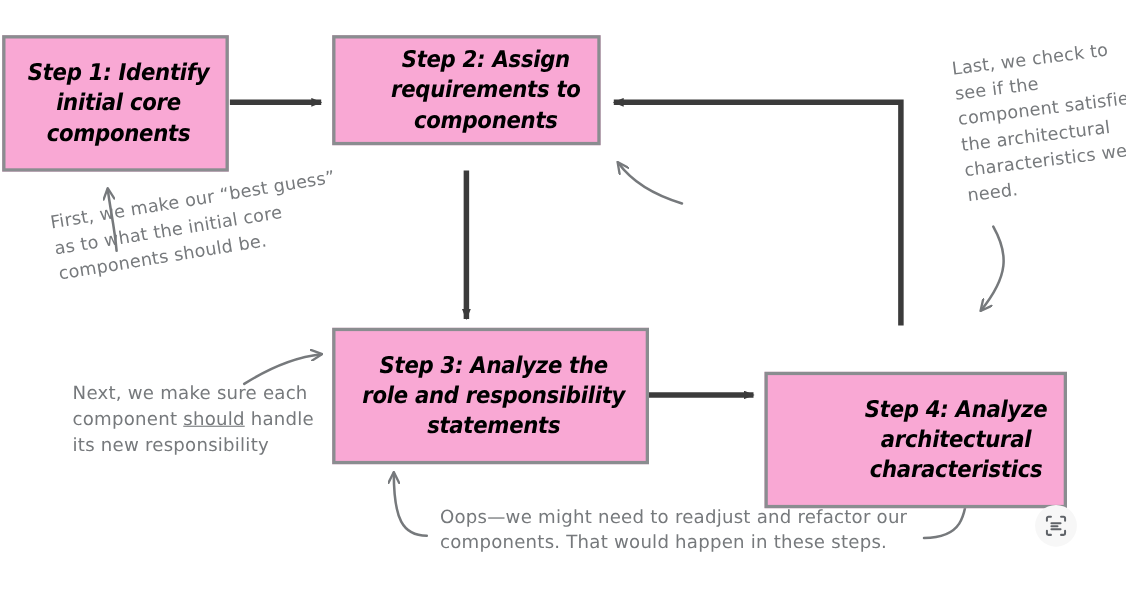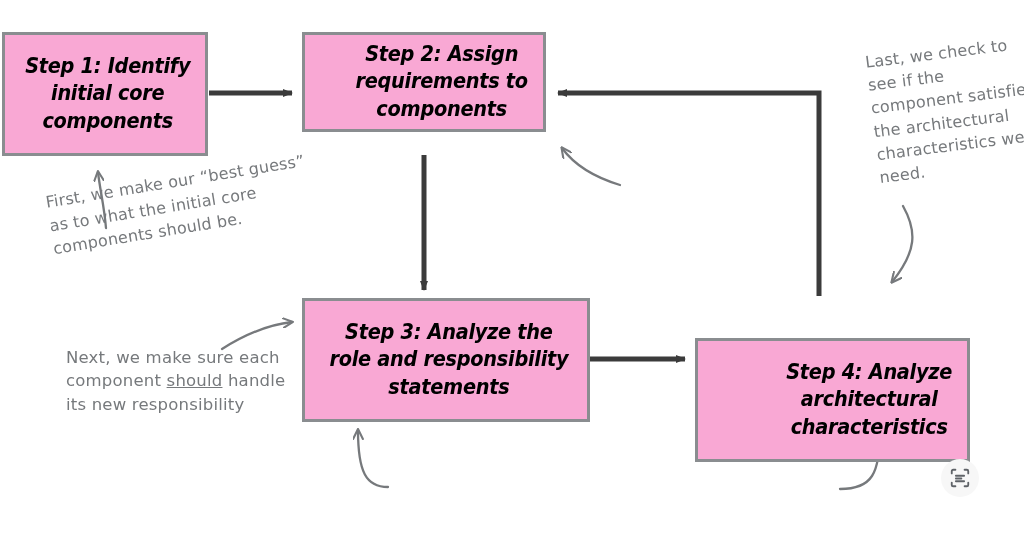--- a/index.html
+++ b/index.html
@@ -186,20 +186,21 @@
 characteristics</span>
   </div>
 
   <div class="note" id="note-first">First, we make our “best guess” as to what the initial core components should be.</div>
 
 
   <div class="note" id="note-last">Last, we check to see if the component satisfies the architectural characteristics we need.</div>
 
   <div class="note" id="note-next"><span>Next, we make sure each component </span><span class="note-underline">should</span><span> handle its new responsibility</span></div>
 
+  <div class="note" id="note-oops">Oops—we might need to readjust and refactor our components. That would happen in these steps.</div>
 
   <div id="scan-icon">
     <svg width="22" height="22" viewBox="0 0 24 24" xmlns="http://www.w3.org/2000/svg">
       <g fill="none" stroke="#5f6368" stroke-width="2" stroke-linecap="round" stroke-linejoin="round">
         <path d="M3 7V4.5A1.5 1.5 0 0 1 4.5 3H7"></path>
         <path d="M17 3h2.5A1.5 1.5 0 0 1 21 4.5V7"></path>
         <path d="M21 17v2.5a1.5 1.5 0 0 1-1.5 1.5H17"></path>
         <path d="M7 21H4.5A1.5 1.5 0 0 1 3 19.5V17"></path>
         <path d="M7.5 9.5h9"></path>
         <path d="M7.5 12.5h6"></path>

